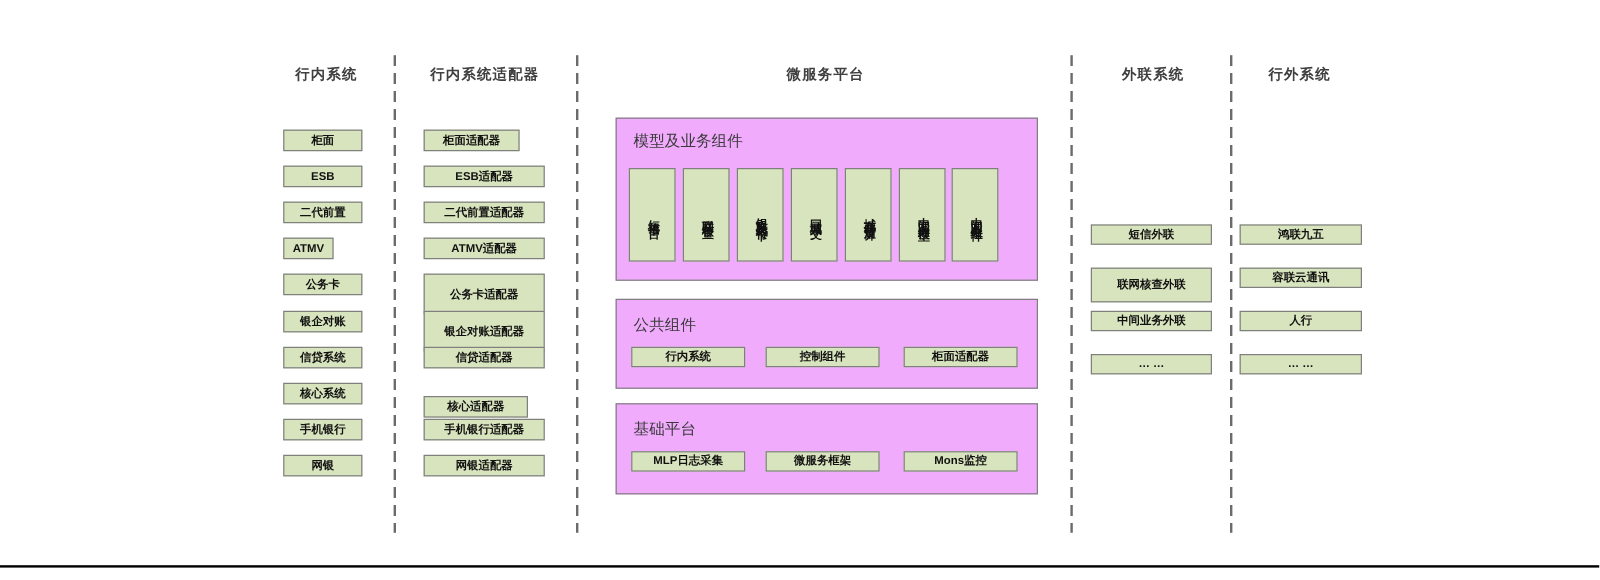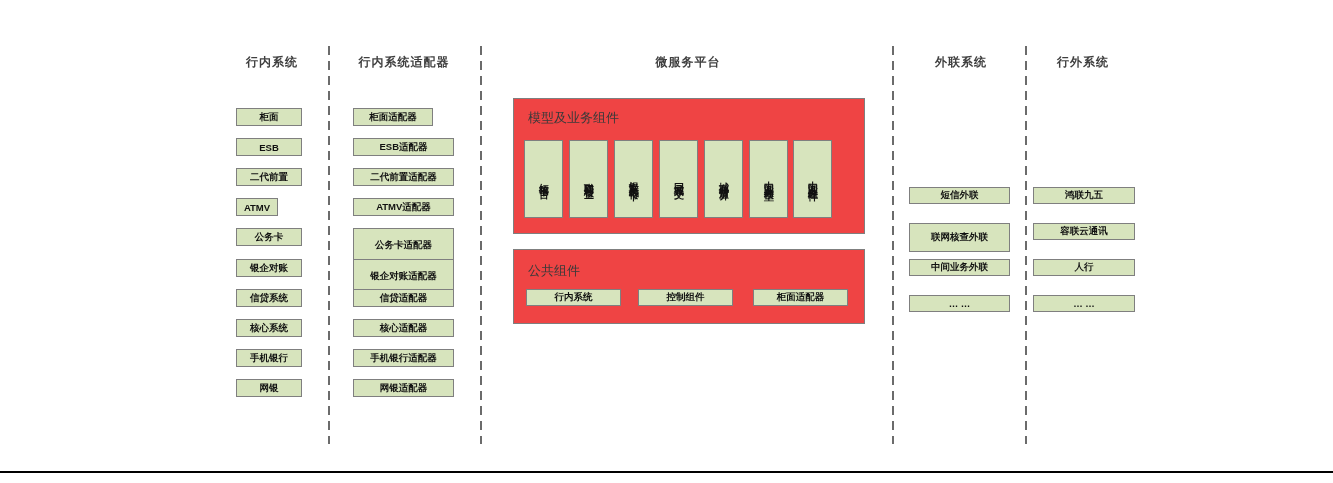--- a/index.html
+++ b/index.html
@@ -13,21 +13,21 @@
   .divider{
     position:absolute;top:46px;height:398px;width:2px;
     background:repeating-linear-gradient(to bottom,#6b6b6b 0 9px,transparent 9px 15px);
   }
   .gbox{
     position:absolute;display:flex;align-items:center;justify-content:center;
     background:#d7e4bd;border:1px solid #7f7f7f;box-sizing:border-box;
     font-size:9.5px;font-weight:700;color:#111;white-space:nowrap;
   }
   .bluebox{
-    position:absolute;background:#ef4444;border:1px solid #7f7f7f;box-sizing:border-box;
+    position:absolute;background:#f0abfc;border:1px solid #7f7f7f;box-sizing:border-box;
   }
   .bluebox .group-label{
     position:absolute;left:14px;font-size:13px;color:#3a3a3a;font-weight:400;white-space:nowrap;
   }
   .vbox{
     position:absolute;display:flex;align-items:center;justify-content:center;
     background:#d7e4bd;border:1px solid #7f7f7f;box-sizing:border-box;
     font-size:10px;font-weight:700;color:#111;
     writing-mode:vertical-rl;text-orientation:upright;letter-spacing:2px;
   }
@@ -60,21 +60,21 @@
   <div class="gbox" style="left:236px;top:349px;width:66px;height:18px">手机银行</div>
   <div class="gbox" style="left:236px;top:379px;width:66px;height:18px">网银</div>
 
   <div class="gbox" style="left:353px;top:108px;width:80px;height:18px">柜面适配器</div>
   <div class="gbox" style="left:353px;top:138px;width:101px;height:18px">ESB适配器</div>
   <div class="gbox" style="left:353px;top:168px;width:101px;height:18px">二代前置适配器</div>
   <div class="gbox" style="left:353px;top:198px;width:101px;height:18px">ATMV适配器</div>
   <div class="gbox" style="left:353px;top:228px;width:101px;height:34px">公务卡适配器</div>
   <div class="gbox" style="left:353px;top:259px;width:101px;height:34px">银企对账适配器</div>
   <div class="gbox" style="left:353px;top:289px;width:101px;height:18px">信贷适配器</div>
-  <div class="gbox" style="left:353px;top:319px;width:101px;height:18px">核心适配器</div>
+  <div class="gbox" style="left:353px;top:330px;width:87px;height:18px">核心适配器</div>
   <div class="gbox" style="left:353px;top:349px;width:101px;height:18px">手机银行适配器</div>
   <div class="gbox" style="left:353px;top:379px;width:101px;height:18px">网银适配器</div>
 
   <div class="bluebox" style="left:513px;top:98px;width:352px;height:136px">
     <div class="group-label" style="top:10px">模型及业务组件</div>
     <div class="vbox" style="left:10px;top:41px;width:39px;height:78px">短信平台</div>
     <div class="vbox" style="left:55px;top:41px;width:39px;height:78px">联网核查</div>
     <div class="vbox" style="left:100px;top:41px;width:39px;height:78px">银联及银行卡</div>
     <div class="vbox" style="left:145px;top:41px;width:39px;height:78px">同城票交</div>
     <div class="vbox" style="left:190px;top:41px;width:39px;height:78px">城商行清算</div>
@@ -82,20 +82,26 @@
     <div class="vbox" style="left:279px;top:41px;width:39px;height:78px">中间业务组件</div>
   </div>
 
   <div class="bluebox" style="left:513px;top:249px;width:352px;height:75px">
     <div class="group-label" style="top:12px">公共组件</div>
     <div class="gbox" style="left:12px;top:39px;width:95px;height:17px">行内系统</div>
     <div class="gbox" style="left:124px;top:39px;width:95px;height:17px">控制组件</div>
     <div class="gbox" style="left:239px;top:39px;width:95px;height:17px">柜面适配器</div>
   </div>
 
+  <div class="bluebox" style="left:513px;top:336px;width:352px;height:76px">
+    <div class="group-label" style="top:12px">基础平台</div>
+    <div class="gbox" style="left:12px;top:39px;width:95px;height:17px">MLP日志采集</div>
+    <div class="gbox" style="left:124px;top:39px;width:95px;height:17px">微服务框架</div>
+    <div class="gbox" style="left:239px;top:39px;width:95px;height:17px">Mons监控</div>
+  </div>
 
   <div class="gbox" style="left:909px;top:187px;width:101px;height:17px">短信外联</div>
   <div class="gbox" style="left:909px;top:223px;width:101px;height:29px">联网核查外联</div>
   <div class="gbox" style="left:909px;top:259px;width:101px;height:17px">中间业务外联</div>
   <div class="gbox" style="left:909px;top:295px;width:101px;height:17px">… …</div>
 
   <div class="gbox" style="left:1033px;top:187px;width:102px;height:17px">鸿联九五</div>
   <div class="gbox" style="left:1033px;top:223px;width:102px;height:17px">容联云通讯</div>
   <div class="gbox" style="left:1033px;top:259px;width:102px;height:17px">人行</div>
   <div class="gbox" style="left:1033px;top:295px;width:102px;height:17px">… …</div>

